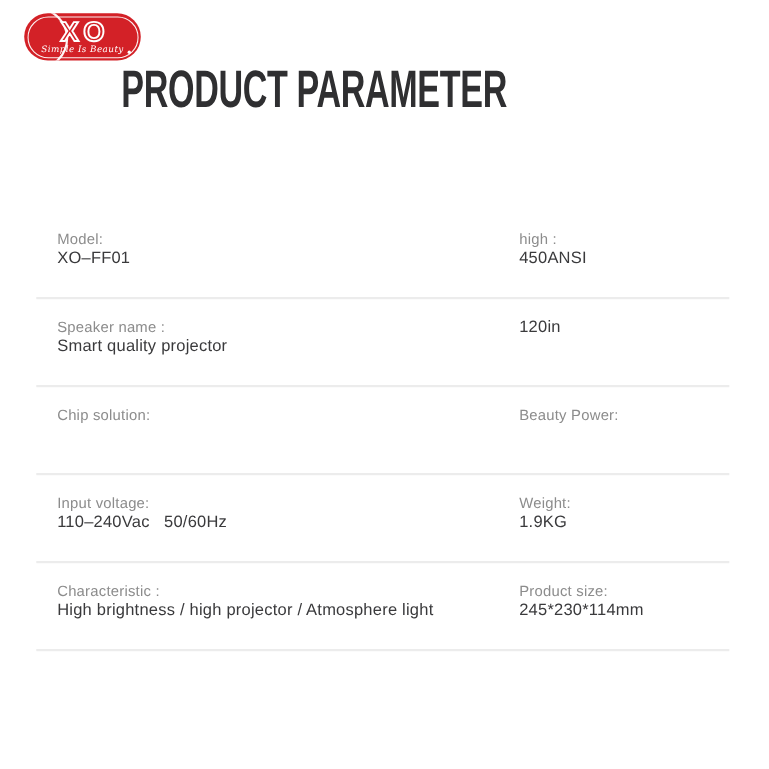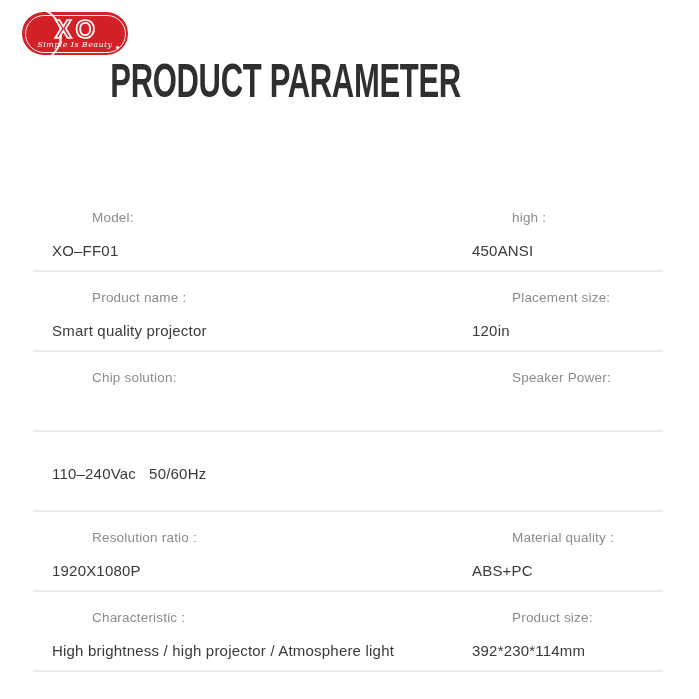--- a/index.html
+++ b/index.html
@@ -99,24 +99,23 @@
     grid-template-columns:420px 1fr;
     padding:17px 0 0 19px;
     align-content:start;
   }
   .spec-label {
     font-size:13.5px;
     line-height:17px;
     color:#8c8c8c;
     letter-spacing:.2px;
     white-space:pre-wrap;
-    margin-left:40px;
   }
   .spec-value {
-    margin-top:16px;
+    margin-top:0;
     font-size:15px;
     line-height:18px;
     color:#3a3a3c;
     letter-spacing:.2px;
     white-space:pre-wrap;
   }
 </style>
 </head>
 <body>
 
@@ -140,59 +139,53 @@
       <div class="spec-value">XO–FF01</div>
     </div>
     <div class="spec-cell">
       <div class="spec-label">high :</div>
       <div class="spec-value">450ANSI</div>
     </div>
   </div>
 
   <div class="spec-row">
     <div class="spec-cell">
-      <div class="spec-label">Product name :</div>
+      <div class="spec-label">Speaker name :</div>
       <div class="spec-value">Smart quality projector</div>
     </div>
     <div class="spec-cell">
-      <div class="spec-label">Placement size:</div>
       <div class="spec-value">120in</div>
     </div>
   </div>
 
   <div class="spec-row">
     <div class="spec-cell">
       <div class="spec-label">Chip solution:</div>
     </div>
     <div class="spec-cell">
-      <div class="spec-label">Speaker Power:</div>
+      <div class="spec-label">Beauty Power:</div>
     </div>
   </div>
 
   <div class="spec-row">
     <div class="spec-cell">
+      <div class="spec-label">Input voltage:</div>
       <div class="spec-value">110–240Vac   50/60Hz</div>
+    </div>
+    <div class="spec-cell">
+      <div class="spec-label">Weight:</div>
+      <div class="spec-value">1.9KG</div>
     </div>
   </div>
 
-  <div class="spec-row">
-    <div class="spec-cell">
-      <div class="spec-label">Resolution ratio :</div>
-      <div class="spec-value">1920X1080P</div>
-    </div>
-    <div class="spec-cell">
-      <div class="spec-label">Material quality :</div>
-      <div class="spec-value">ABS+PC</div>
-    </div>
-  </div>
 
   <div class="spec-row">
     <div class="spec-cell">
       <div class="spec-label">Characteristic :</div>
       <div class="spec-value">High brightness / high projector / Atmosphere light</div>
     </div>
     <div class="spec-cell">
       <div class="spec-label">Product size:</div>
-      <div class="spec-value">392*230*114mm</div>
+      <div class="spec-value">245*230*114mm</div>
     </div>
   </div>
 
 </div>
 
 </body></html>

